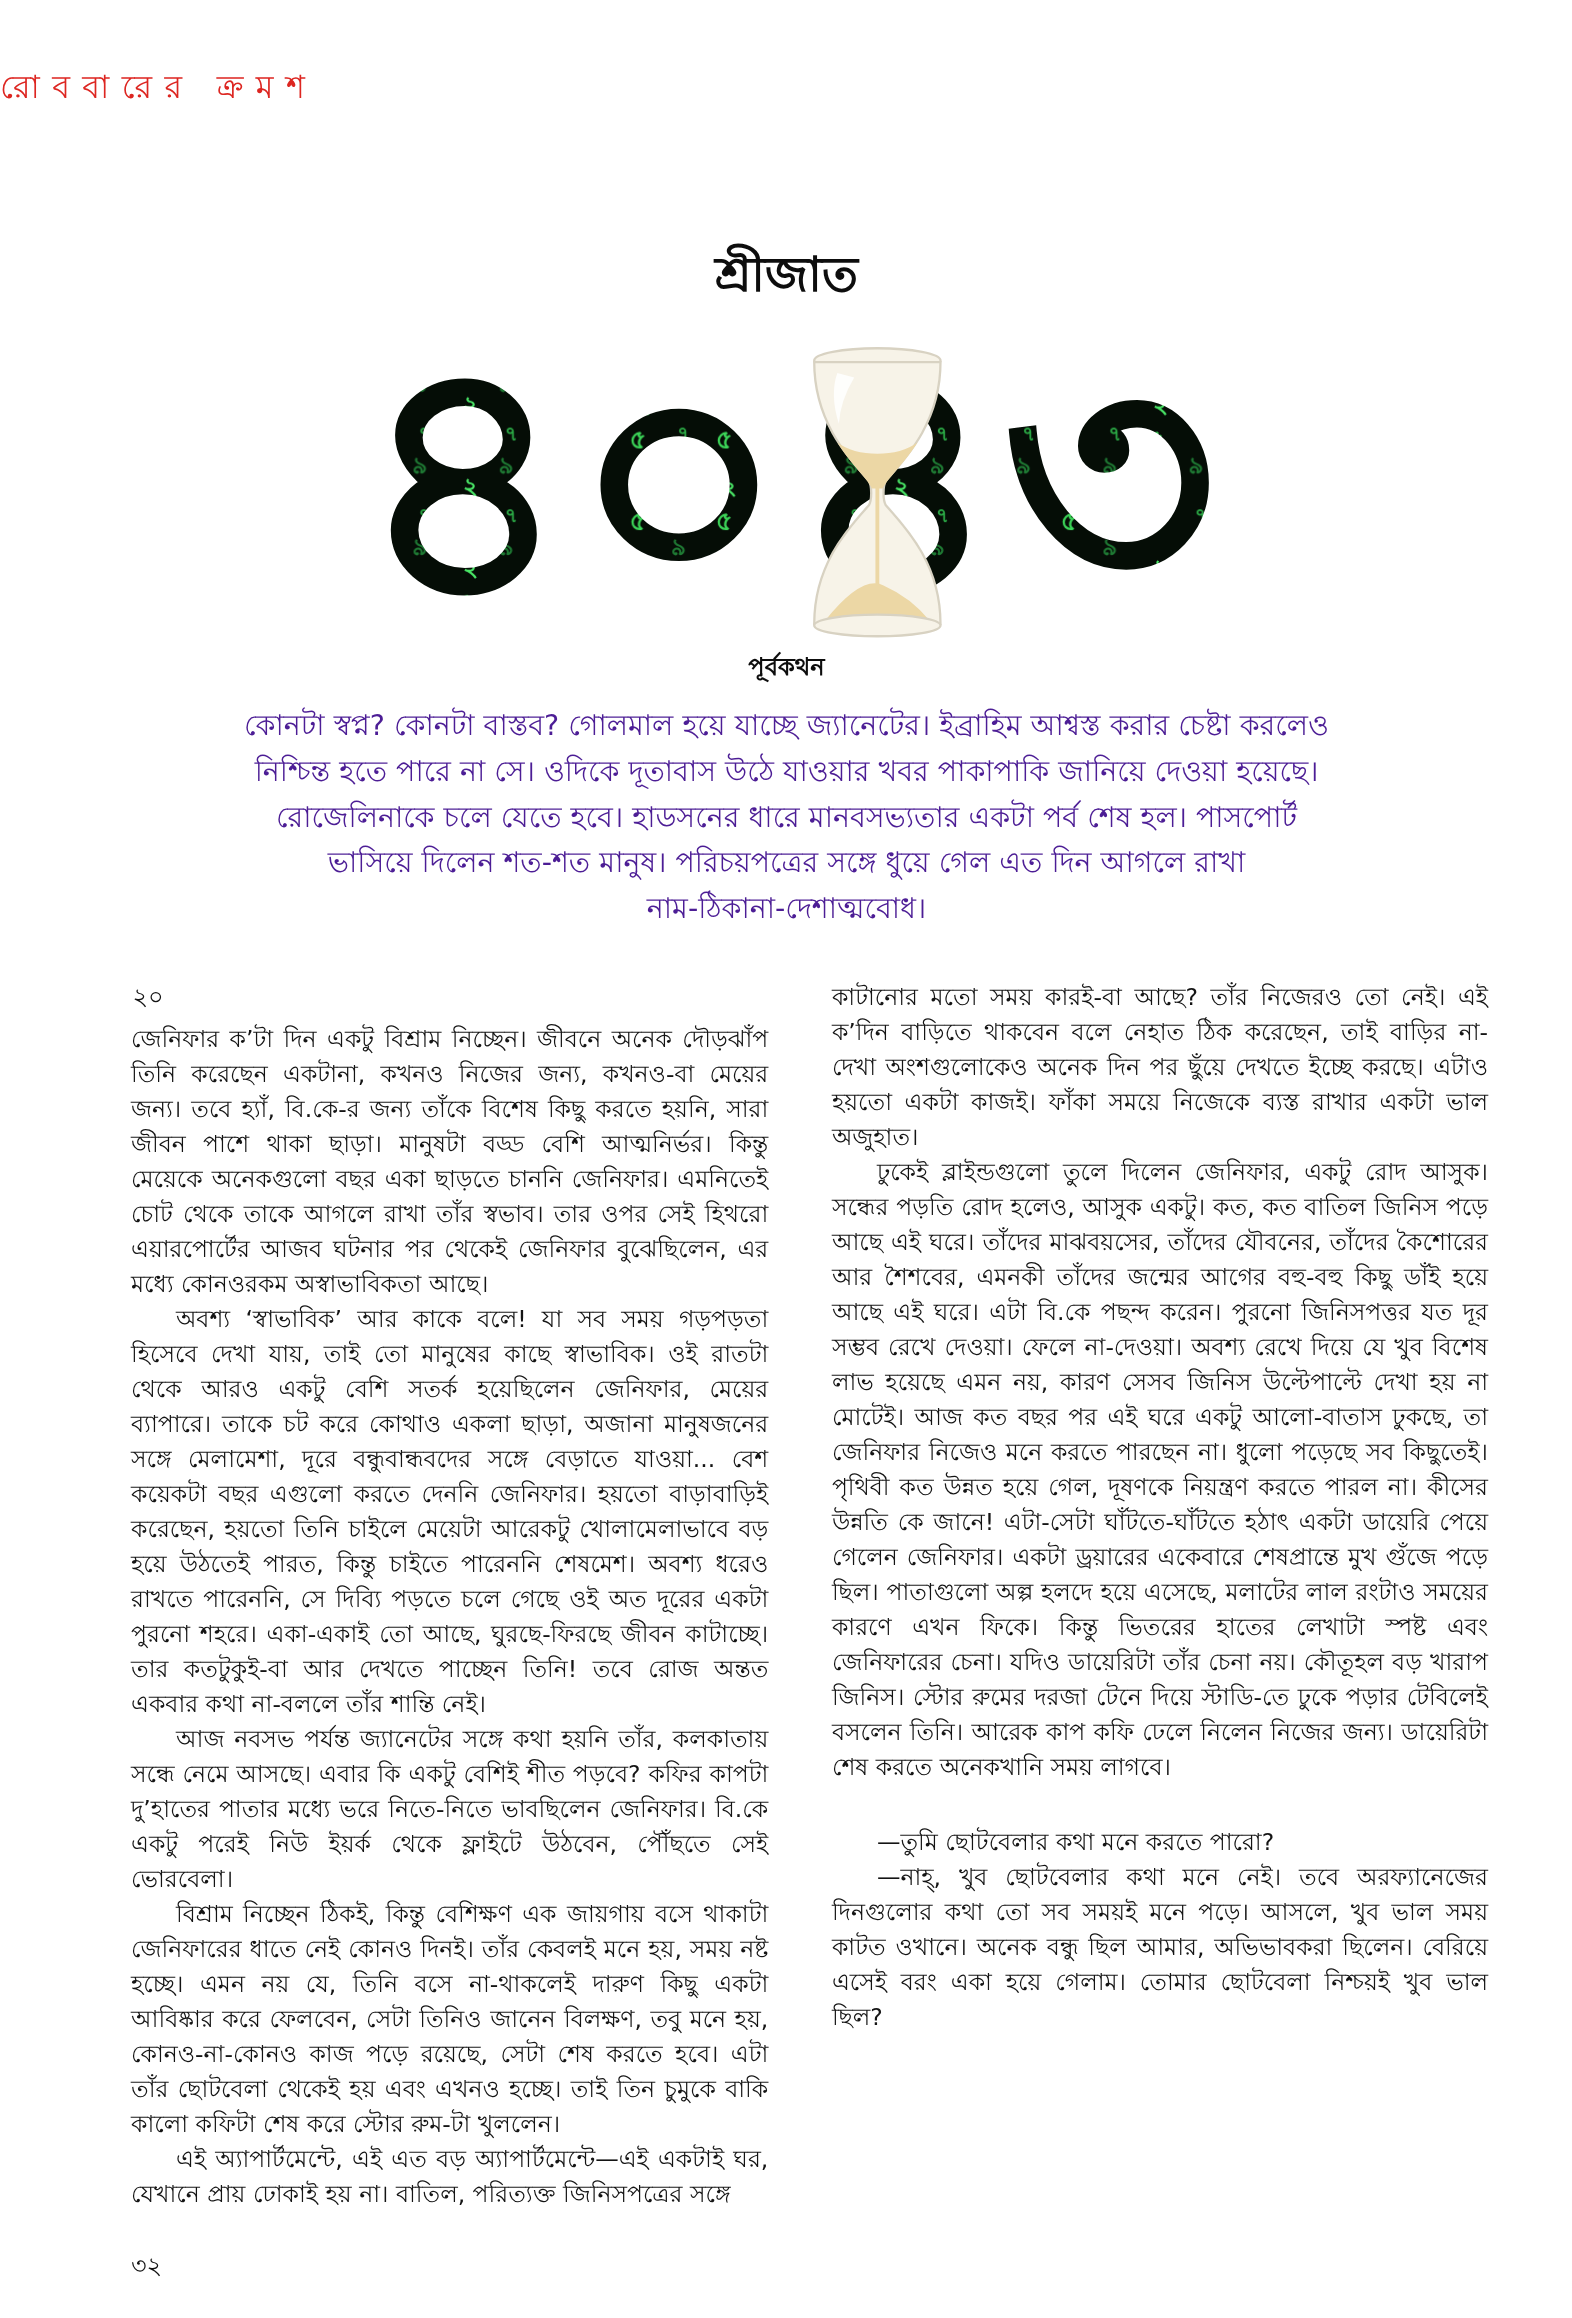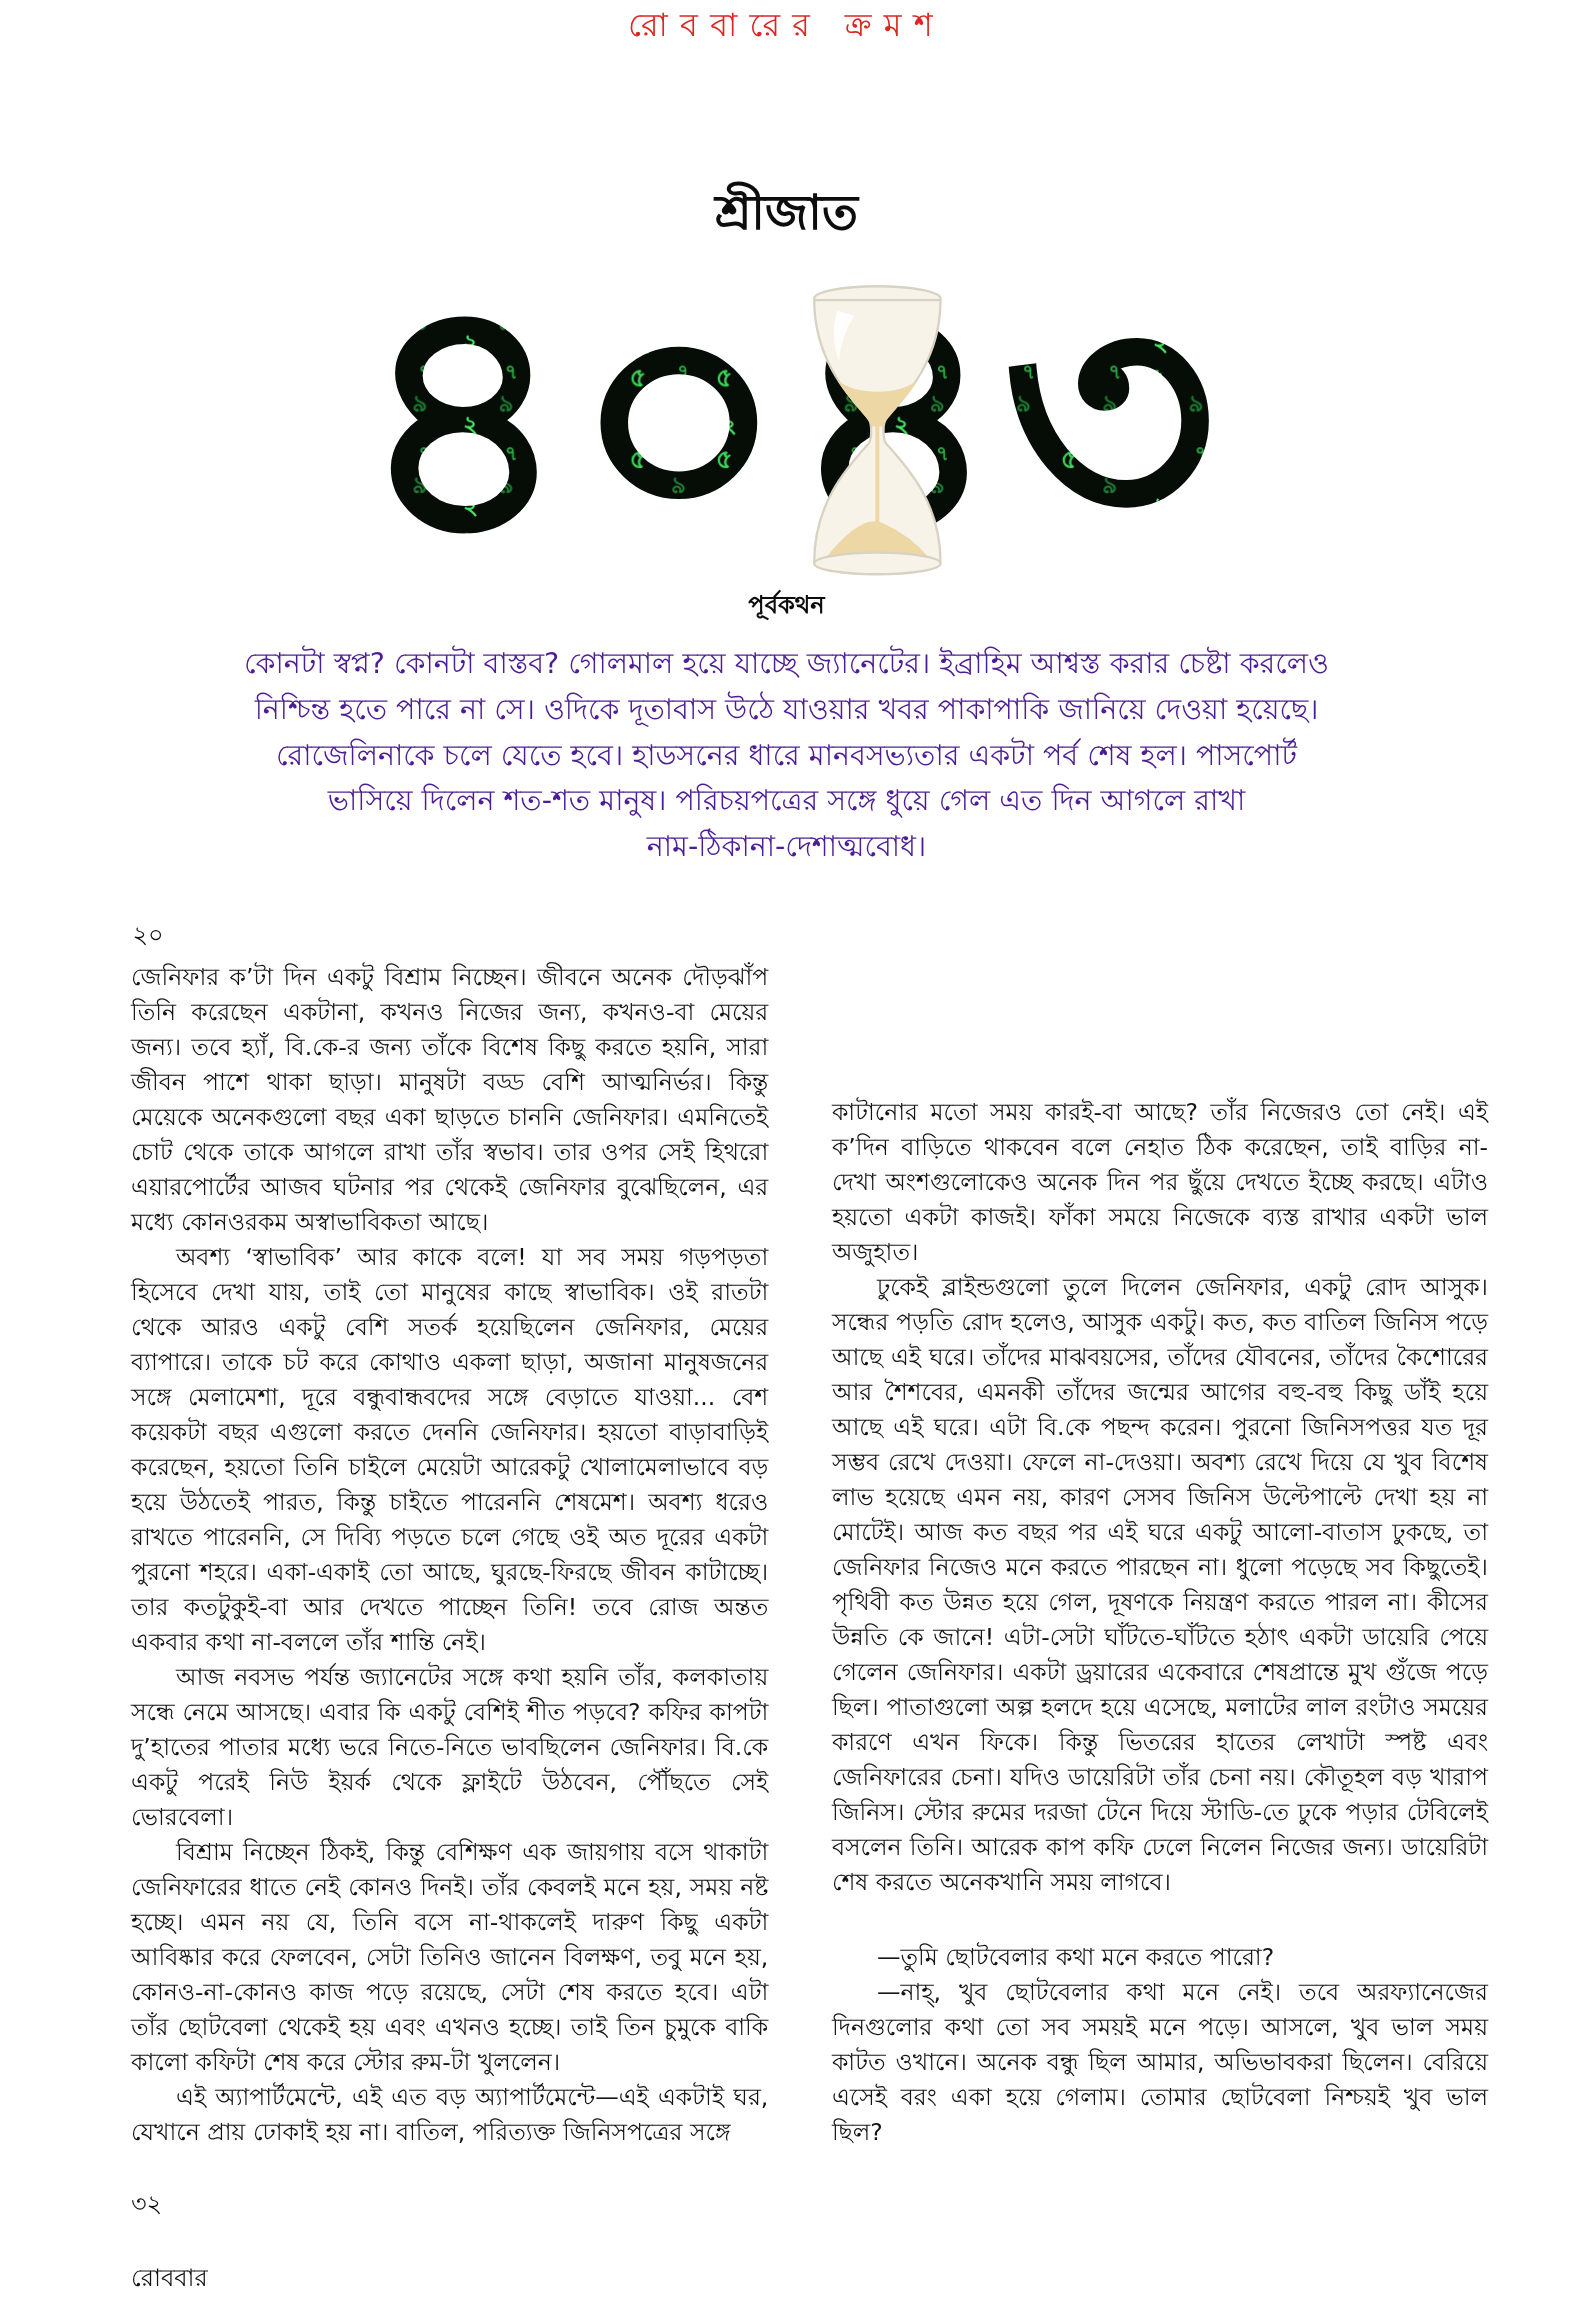--- a/index.html
+++ b/index.html
@@ -2,36 +2,36 @@
 <html style="font-size:12.3px"><head>
 <meta charset="utf-8">
 <style>
   html,body{margin:0;padding:0;background:#ffffff;}
   body{
     width:1573px;height:2319px;position:relative;overflow:hidden;
     font-family:"DejaVu Sans",sans-serif;color:#141414;
   }
   .page{width:100%;height:100%;}
   .kicker{
-    text-align:center;color:#dd2621;font-size:32px;font-weight:500;
-    letter-spacing:12.3px;
+    color:#dd2621;font-size:32px;font-weight:500;
+    letter-spacing:12.3px;padding-top:62px;
   }
   .author{
     text-align:center;font-size:48px;font-weight:600;margin-top:122px;color:#0d0d0d;
   }
   .title-wrap{display:flex;justify-content:center;margin-top:21.6px;}
   .preface{
     text-align:center;font-size:24px;font-weight:700;margin-top:1.5px;color:#0d0d0d;
   }
   .intro{
     text-align:center;font-size:28.5px;line-height:1.6;font-weight:500;
     margin:15.4px auto 0 auto;max-width:1409px;color:#4c1d95;
   }
   .columns{
-    display:flex;margin:49px 85px 0 131px;align-items:flex-end;gap:16px;
+    display:flex;margin:49px 85px 0 131px;align-items:flex-start;gap:16px;
   }
   .col{
     width:643px;font-size:23.5px;line-height:1.49;text-align:justify;
     color:#141414;
   }
   .col.left{margin-right:18.5px;}
   .col.right{margin-left:10px;width:662px;}
   .divider{
     width:3.1px;flex:none;
     background:repeating-linear-gradient(to bottom,#2d2d2d 0 10px,transparent 10px 20px);

